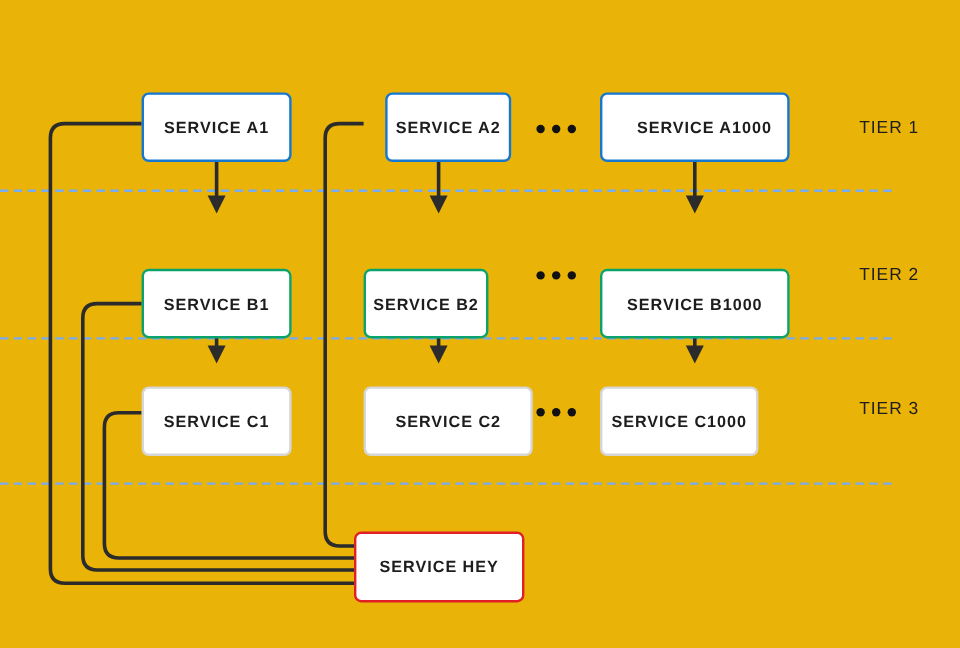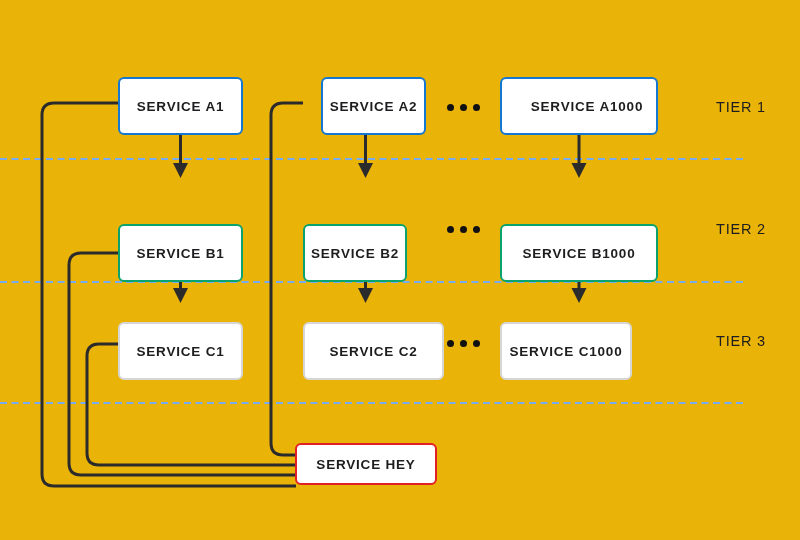--- a/index.html
+++ b/index.html
@@ -51,21 +51,21 @@
     justify-content:center;
     font-weight:700;
     font-size:13.5px;
     letter-spacing:0.8px;
     color:var(--text);
     white-space:nowrap;
   }
   .node.tier1{border-color:var(--tier1-border);}
   .node.tier2{border-color:var(--tier2-border);margin-top:24px;}
   .node.tier3{border-color:var(--tier3-border);text-align:right;}
-  .node.special{border-color:var(--special-border);height:42px;}
+  .node.special{border-color:var(--special-border);height:59px;}
   .tier-label{
     position:absolute;
     left:696px;
     font-weight:400;
     font-size:14.5px;
     letter-spacing:0.8px;
     color:var(--text);
     white-space:nowrap;
     margin-left:20px;
   }

